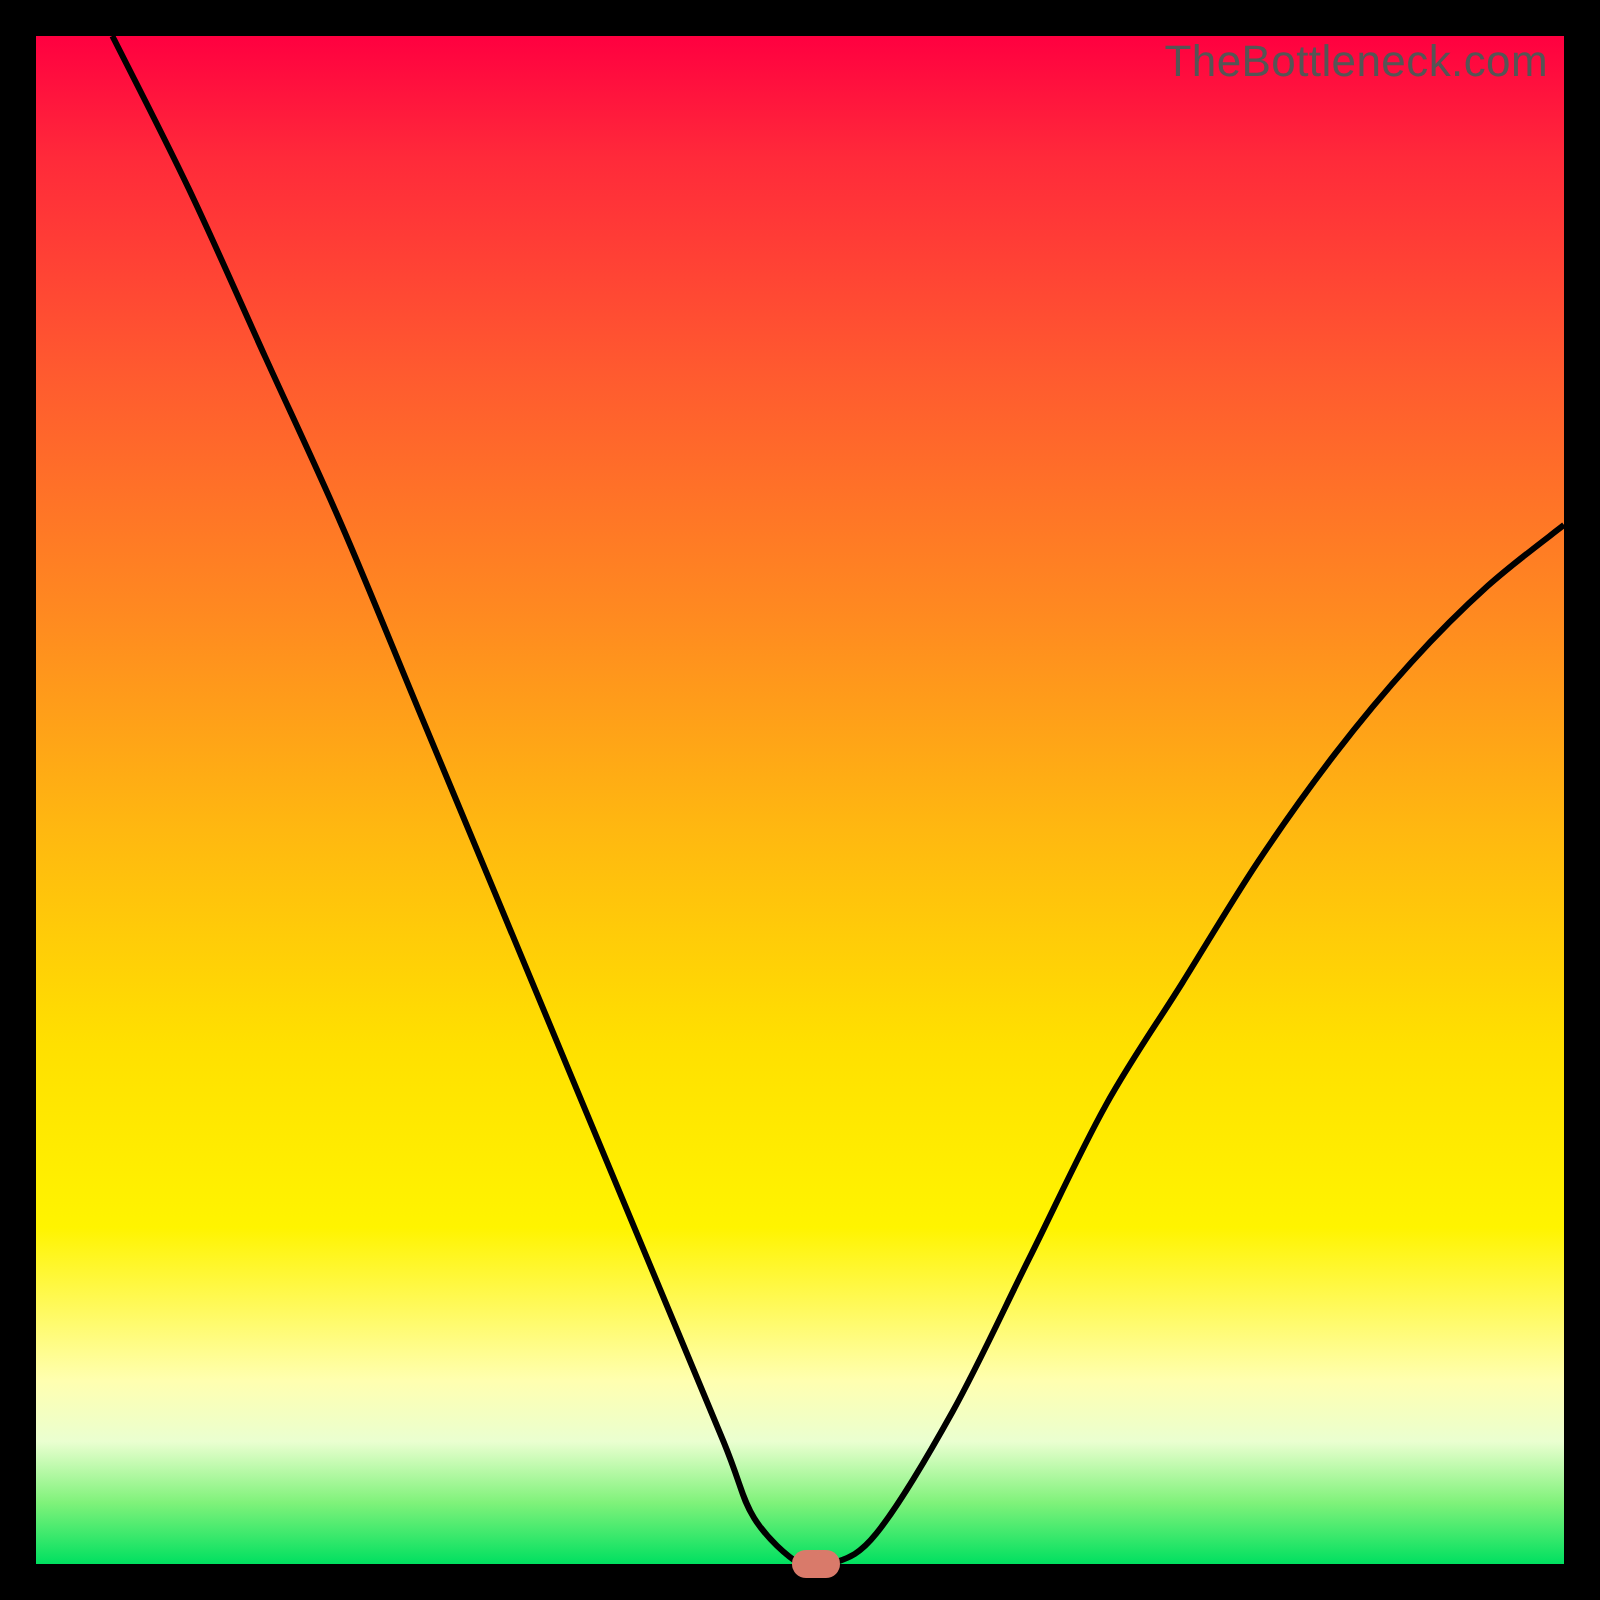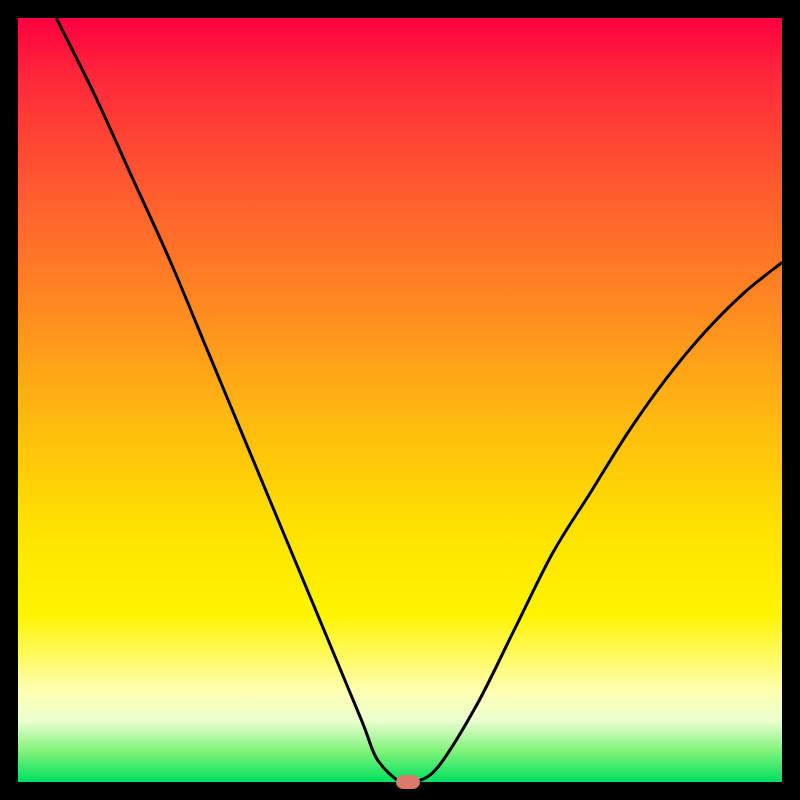--- a/index.html
+++ b/index.html
@@ -61,20 +61,21 @@
     border-radius: 7px;
     background: #d97a6a;
     transform: translate(-50%, -50%);
   }
 </style>
 </head>
 <body>
 
 <div class="frame">
   <div class="plot">
+    <div class="watermark">TheBottleneck.com</div>
 
     <svg class="curve" viewBox="0 0 764 764" preserveAspectRatio="none">
       <path id="curve-path" fill="none" stroke="#000000" stroke-width="3" d="M 38.2 0 C 44.56666666666667 12.733333333333329 63.66666666666667 49.65999999999998 76.4 76.39999999999998 C 89.13333333333334 103.13999999999997 101.86666666666666 132.4266666666666 114.6 160.43999999999994 C 127.33333333333333 188.4533333333333 140.06666666666666 215.19333333333336 152.8 244.48000000000002 C 165.53333333333336 273.7666666666667 178.26666666666668 305.59999999999997 191 336.15999999999997 C 203.73333333333332 366.71999999999997 216.46666666666667 397.28 229.2 427.84 C 241.9333333333333 458.4 254.66666666666663 488.96 267.4 519.52 C 280.1333333333333 550.08 292.8666666666667 580.6400000000001 305.6 611.2 C 318.33333333333337 641.76 334.88666666666666 681.2333333333333 343.8 702.88 C 352.71333333333337 724.5266666666666 352.7133333333333 730.8933333333334 359.08 741.08 C 365.44666666666666 751.2666666666667 375.6333333333333 760.1800000000001 382 764 C 388.3666666666667 767.8199999999999 390.91333333333336 766.5466666666666 397.28000000000003 764 C 403.6466666666667 761.4533333333334 410.0133333333334 761.4533333333334 420.20000000000005 748.72 C 430.3866666666667 735.9866666666667 445.66666666666663 710.52 458.4 687.6 C 471.1333333333333 664.6800000000001 483.8666666666667 636.6666666666667 496.6 611.2 C 509.33333333333337 585.7333333333333 522.0666666666666 557.7199999999999 534.8 534.8 C 547.5333333333333 511.87999999999994 560.2666666666667 494.05333333333334 573 473.68 C 585.7333333333333 453.3066666666667 598.4666666666667 431.66 611.2 412.56 C 623.9333333333334 393.46 636.6666666666666 375.6333333333333 649.4 359.08 C 662.1333333333333 342.52666666666664 674.8666666666667 327.24666666666667 687.6 313.24 C 700.3333333333334 299.23333333333335 713.0666666666666 286.49999999999994 725.8 275.03999999999996 C 738.5333333333333 263.58 757.6333333333333 249.57333333333335 764 244.48000000000002"></path>
     </svg>
 
     <div class="marker" id="marker" style="left: 389.64px; top: 764px; background: rgb(217, 122, 106);"></div>
   </div>
 </div>
 
 </body></html>

